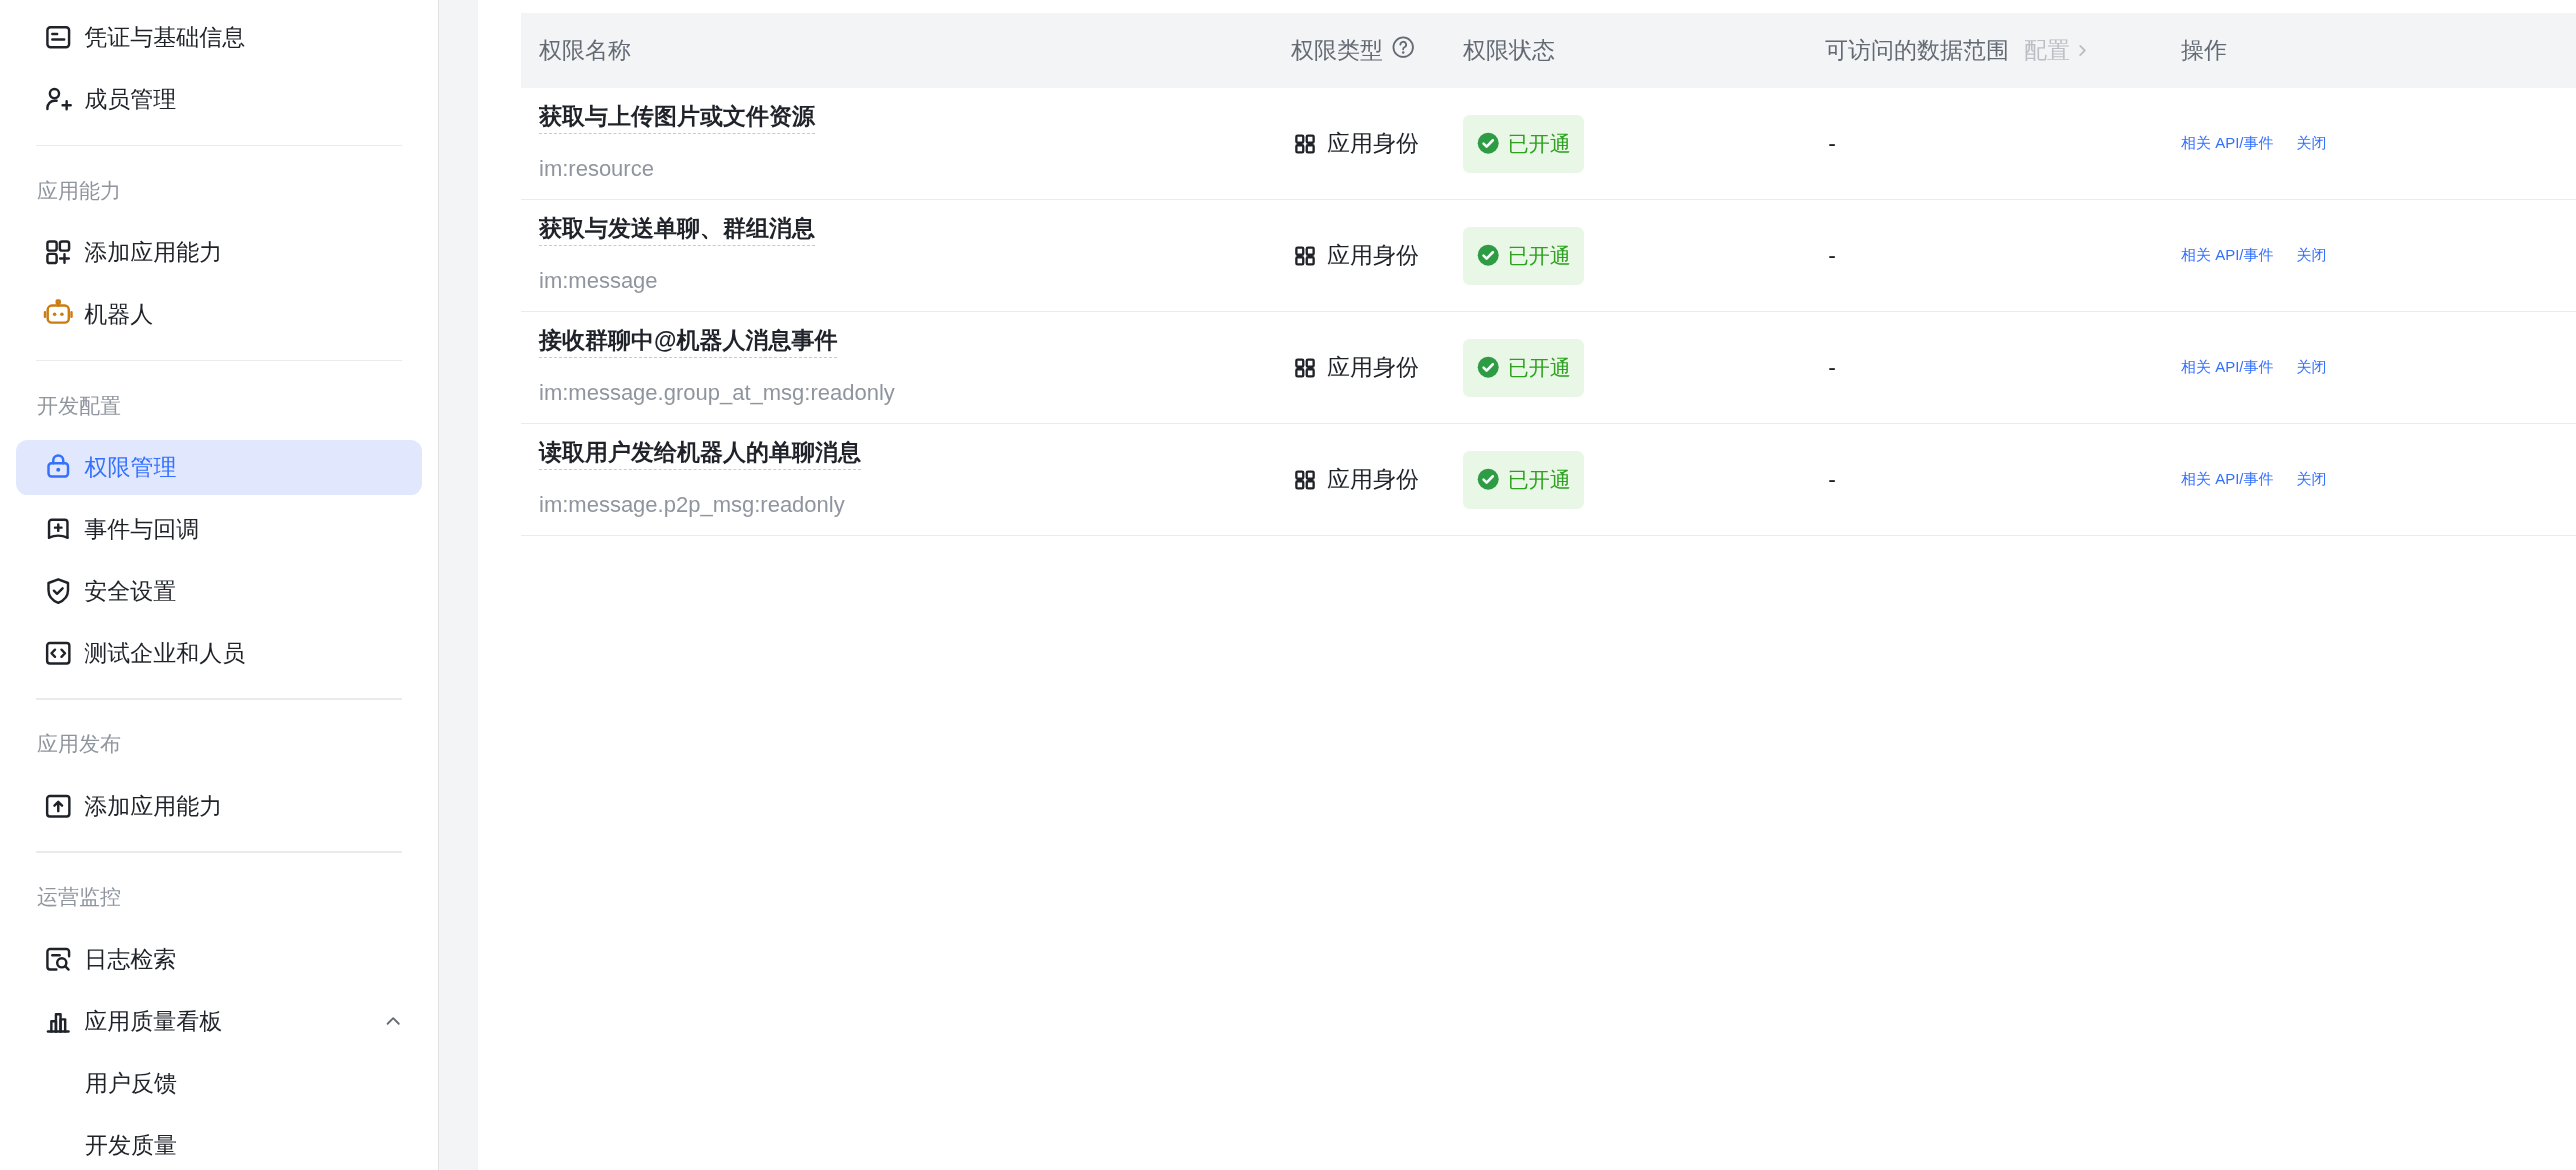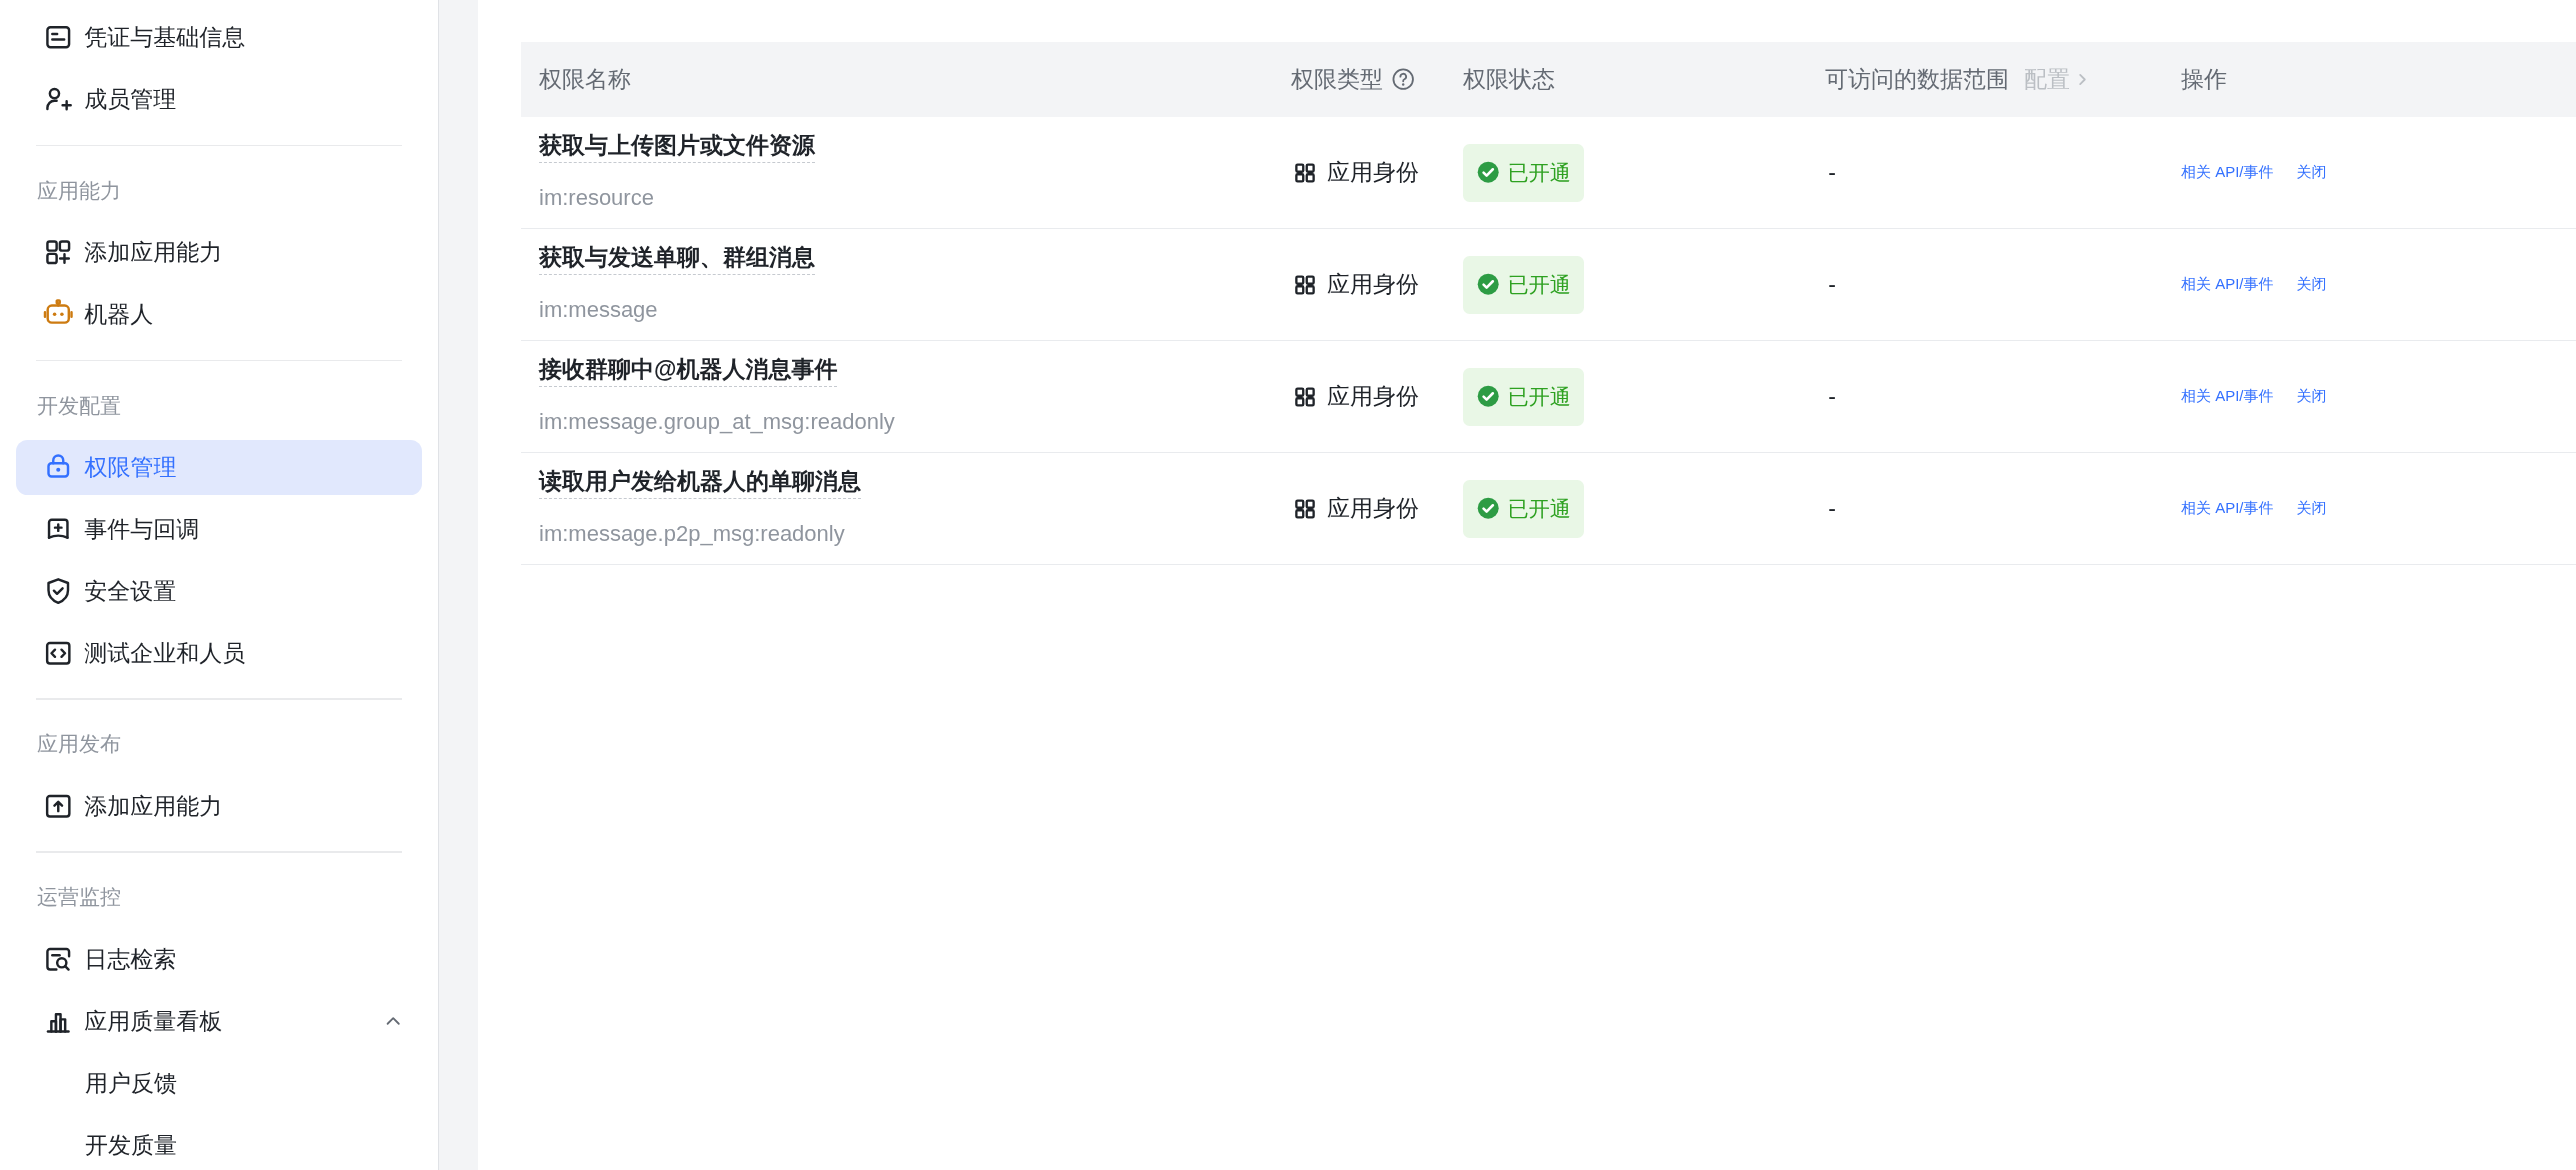--- a/index.html
+++ b/index.html
@@ -25,29 +25,29 @@
   .sb-item.active .sb-label{color:#3370ff;font-weight:500;}
   .sb-section{height:62px;display:flex;align-items:center;padding-left:37px;font-size:21px;color:#8f959e;}
   .sb-divider{height:29px;position:relative;}
   .sb-divider::after{content:"";position:absolute;left:36px;right:36px;top:14px;height:1.6px;background:#e9eaec;}
   .sb-sub{height:62px;display:flex;align-items:center;padding-left:85px;font-size:23px;color:#1f2329;cursor:pointer;}
   .sb-expand{margin-left:auto;margin-right:32.5px;display:flex;}
   .stroke-ic{fill:none;stroke:#1f2329;stroke-width:1.8;stroke-linecap:round;stroke-linejoin:round;}
 
   
   .content{position:absolute;left:478px;top:0;right:0;bottom:0;background:#ffffff;}
-  .ptable{position:absolute;left:43px;top:42px;right:0;}
+  .ptable{position:absolute;left:43px;top:13px;right:0;}
   .thead{display:flex;align-items:center;height:75px;background:#f3f4f6;color:#646a73;font-size:23px;}
   .trow{display:flex;align-items:center;height:111px;border-bottom:1.6px solid #e9ebee;background:#ffffff;}
   .c-name{width:770px;padding-left:18px;box-sizing:border-box;flex:0 0 auto;}
   .c-type{width:172px;flex:0 0 auto;display:flex;align-items:center;gap:8.1px;}
   .c-status{width:362px;flex:0 0 auto;}
   .c-scope{width:356px;flex:0 0 auto;display:flex;align-items:center;}
   .c-action{flex:1;display:flex;align-items:center;gap:23px;}
-  .hd-flex{display:flex;align-items:center;gap:8.1px;}
+  .hd-flex{display:flex;gap:8.1px;}
   .hd-config{color:#bbbfc4;margin-left:15px;cursor:pointer;display:flex;align-items:center;gap:1.6px;}
   .perm-name{line-height:1;}
   .name-text{display:inline-block;font-size:23px;font-weight:600;color:#1f2329;border-bottom:1.6px dashed #c6cad0;padding-bottom:5.7px;}
   .perm-code{margin-top:22px;font-size:22px;color:#8f959e;}
   .type-label{font-size:23px;color:#1f2329;}
   .badge{display:inline-flex;align-items:center;gap:7.3px;height:42px;padding:8px 13px;border-radius:6.5px;background:#e9f7e6;}
   .badge-text{font-size:21px;color:#2ea121;}
   .dash{font-size:23px;color:#1f2329;padding-left:3.3px;}
   .link{font-size:15px;color:#3370ff;cursor:pointer;white-space:nowrap;}
 </style>

